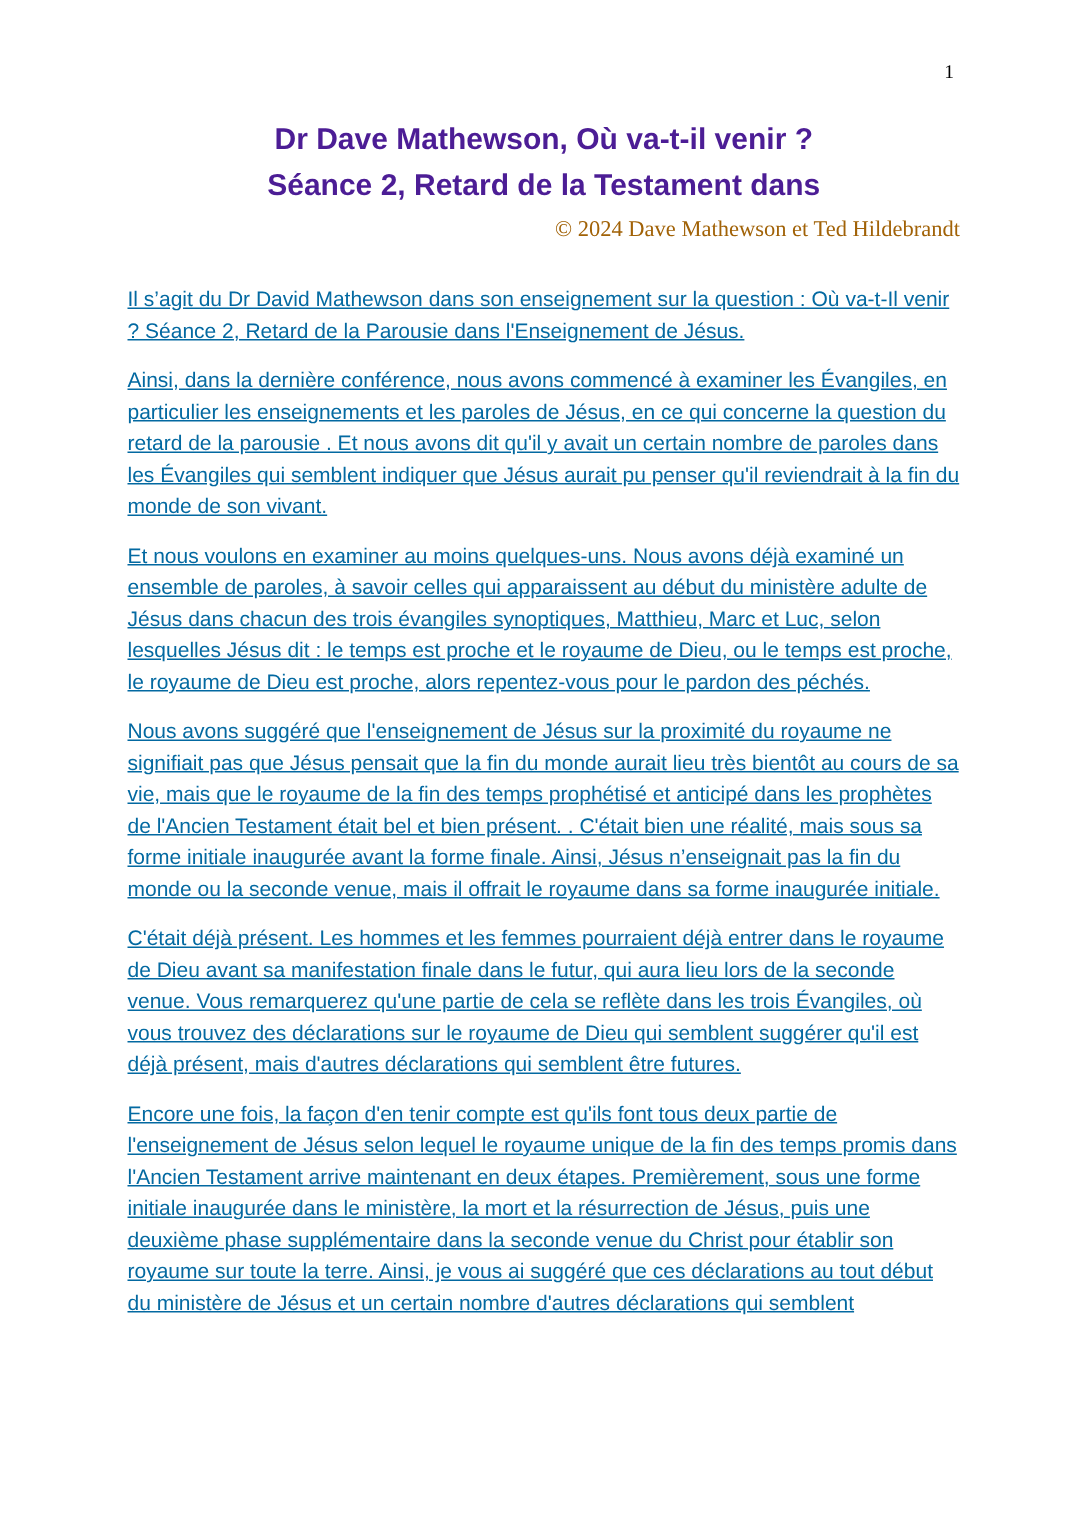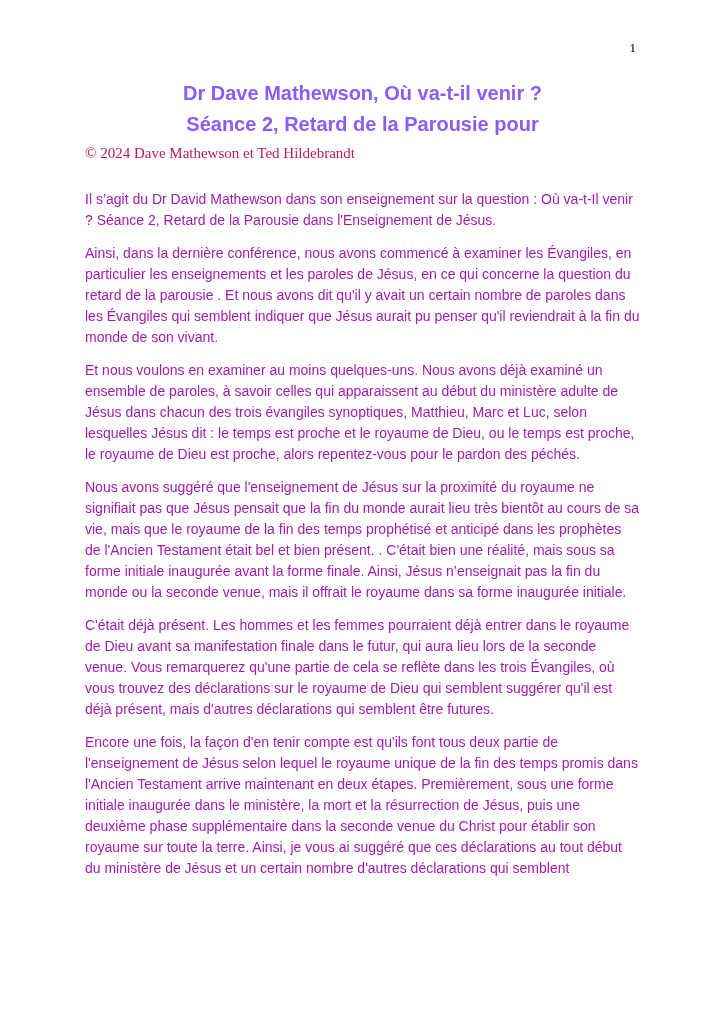--- a/index.html
+++ b/index.html
@@ -33,57 +33,58 @@
     top: 78px;
     left: 85px;
     right: 84px;
   }
   .title {
     margin: 0;
     text-align: center;
     font-size: 20px;
     font-weight: bold;
     line-height: 31px;
-    color: #8b5cf6;
+    color: #4c1d95;
     font-family: "Liberation Sans", sans-serif;
   }
   .title span {
     display: block;
   }
   .copyright {
-    text-align: left;
+    text-align: right;
     font-family: "Liberation Serif", serif;
     font-size: 15px;
     line-height: 20px;
     margin-top: 3px;
-    color: #be185d;
+    color: #a16207;
   }
   .body-text {
     margin-top: 26px;
     text-align: left;
   }
   .body-text p {
     font-size: 14px;
     line-height: 21px;
     margin: 0 0 12px 0;
-    color: #a21caf;
+    color: #0369a1;
+    text-decoration: underline;
   }
 </style>
 </head>
 <body>
 
 <div class="page">
 
   <div class="page-number">1</div>
 
   <div class="content">
 
     <h1 class="title">
       <span>Dr Dave Mathewson, Où va-t-il venir ?</span>
-      <span>Séance 2, Retard de la Parousie pour</span>
+      <span>Séance 2, Retard de la Testament dans</span>
     </h1>
 
     <div class="copyright">© 2024 Dave Mathewson et Ted Hildebrandt</div>
 
     <div class="body-text">
       <p>Il s’agit du Dr David Mathewson dans son enseignement sur la question : Où va-t-Il venir ? Séance 2, Retard de la Parousie dans l'Enseignement de Jésus.</p>
       <p>Ainsi, dans la dernière conférence, nous avons commencé à examiner les Évangiles, en particulier les enseignements et les paroles de Jésus, en ce qui concerne la question du retard de la parousie . Et nous avons dit qu'il y avait un certain nombre de paroles dans les Évangiles qui semblent indiquer que Jésus aurait pu penser qu'il reviendrait à la fin du monde de son vivant.</p>
       <p>Et nous voulons en examiner au moins quelques-uns. Nous avons déjà examiné un ensemble de paroles, à savoir celles qui apparaissent au début du ministère adulte de Jésus dans chacun des trois évangiles synoptiques, Matthieu, Marc et Luc, selon lesquelles Jésus dit : le temps est proche et le royaume de Dieu, ou le temps est proche, le royaume de Dieu est proche, alors repentez-vous pour le pardon des péchés.</p>
       <p>Nous avons suggéré que l'enseignement de Jésus sur la proximité du royaume ne signifiait pas que Jésus pensait que la fin du monde aurait lieu très bientôt au cours de sa vie, mais que le royaume de la fin des temps prophétisé et anticipé dans les prophètes de l'Ancien Testament était bel et bien présent. . C'était bien une réalité, mais sous sa forme initiale inaugurée avant la forme finale. Ainsi, Jésus n’enseignait pas la fin du monde ou la seconde venue, mais il offrait le royaume dans sa forme inaugurée initiale.</p>
       <p>C'était déjà présent. Les hommes et les femmes pourraient déjà entrer dans le royaume de Dieu avant sa manifestation finale dans le futur, qui aura lieu lors de la seconde venue. Vous remarquerez qu'une partie de cela se reflète dans les trois Évangiles, où vous trouvez des déclarations sur le royaume de Dieu qui semblent suggérer qu'il est déjà présent, mais d'autres déclarations qui semblent être futures.</p>

